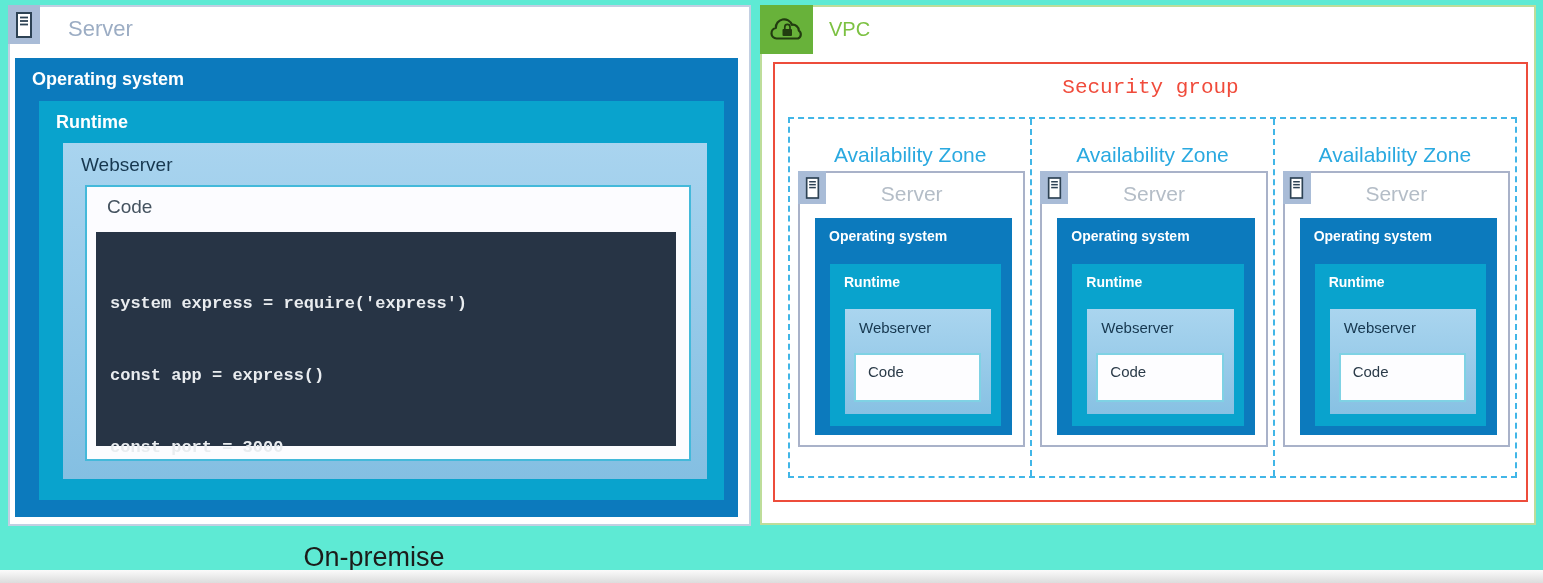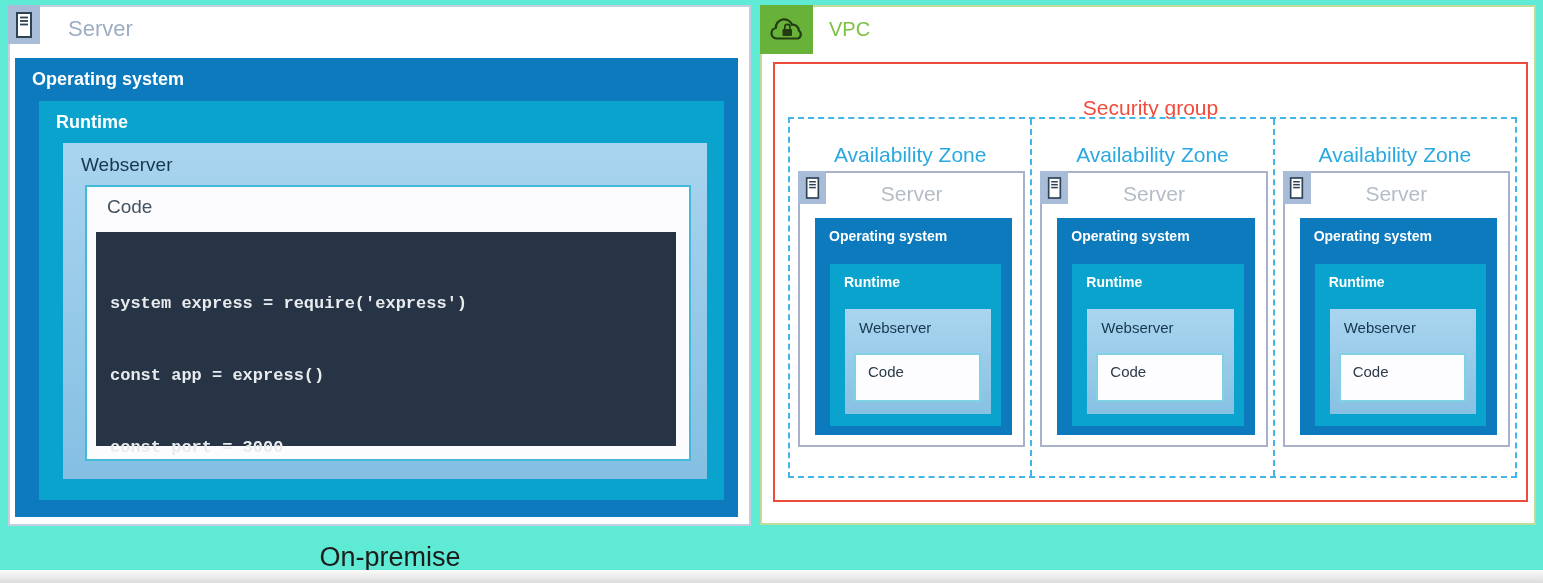--- a/index.html
+++ b/index.html
@@ -29,21 +29,21 @@
     font-family:"Liberation Mono", monospace; font-weight:bold;
     font-size:17px; line-height:24px; white-space:pre; }
   .code-line { min-height:24px; }
 
   
   .vpc { position:absolute; left:760px; top:5px; width:776px; height:520px;
     background:#fff; border:2px solid #bedd9a; }
   .vpc-icon { position:absolute; left:-2px; top:-2px; width:53px; height:49px; background:#68b23a; }
   .vpc-title { position:absolute; left:67px; top:11px; font-size:20px; color:#7cc142; }
   .sg { position:absolute; left:11px; top:55px; right:6px; bottom:21px; border:2px solid #ed4c3b; }
-  .sg-title { text-align:center; margin-top:32px; font-size:21px; color:#f04b3b; }
+  .sg-title { text-align:center; margin-top:12px; font-size:21px; color:#f04b3b;font-family:Liberation Mono, monospace; }
   .az-row { position:absolute; left:13px; top:53px; right:9px; bottom:22px;
     border:2px dashed #41b6e7; display:flex; }
   .az { flex:1 1 0; position:relative; }
   .az + .az { border-left:2px dashed #41b6e7; }
   .az-title { text-align:center; margin-top:24px; font-size:21px; color:#2aa9e0; }
   .srv-s { position:absolute; left:8px; top:52px; right:5px; bottom:29px;
     background:#fff; border:2px solid #a9b2c9; }
   .srv-icon-sm { position:absolute; left:-2px; top:-2px; width:28px; height:33px; background:#a9bcd7; }
   .srv-title-sm { text-align:center; margin-top:9px; font-size:21px; color:#b4bdc7; }
   .os-s { position:absolute; left:15px; top:45px; right:11px; bottom:10px; background:#0c7abd; }
@@ -51,21 +51,21 @@
   .rt-s { position:absolute; left:15px; top:46px; right:11px; bottom:9px; background:#09a3cd; }
   .ws-s { position:absolute; left:15px; top:45px; right:10px; bottom:12px;
     background:linear-gradient(180deg,#aad5ef 0%,#87c1e3 100%); }
   .lbl-dark-sm { margin:10px 0 0 14px; color:#16374f; font-size:15px; }
   .code-s { position:absolute; left:9px; top:44px; right:10px; bottom:12px;
     background:#fdfdff; border:2px solid #7fd2e4; }
   .lbl-code-sm { margin:8px 0 0 12px; color:#2b3b49; font-size:15px; }
 
   
   .caption { position:absolute; font-size:27px; color:#1c1c1a; text-align:center; font-weight:300; }
-  .caption-onprem { left:16px; top:542px; width:714px;padding-left:34px; }
+  .caption-onprem { left:0; top:542px; width:714px;padding-left:34px; }
   .caption-cloud  { left:798px; top:539px; width:744px; }
   .bottom-strip { position:absolute; left:0; right:0; bottom:0; height:13px;
     background:linear-gradient(180deg,#fbfbfb 0%,#dcdcdc 100%); }
 </style>
 </head>
 <body>
 
 <div id="stage">
 
   <div class="panel-left">

